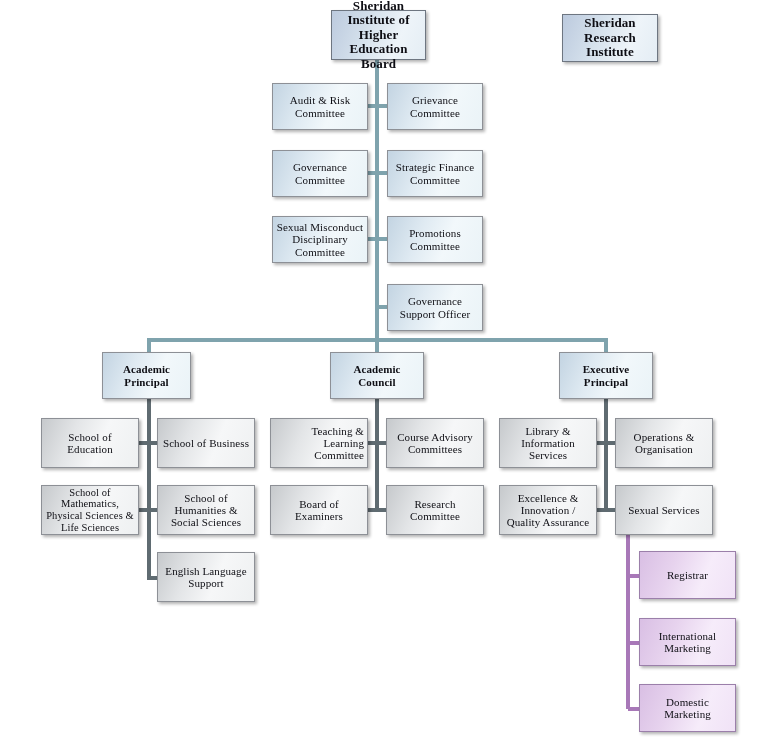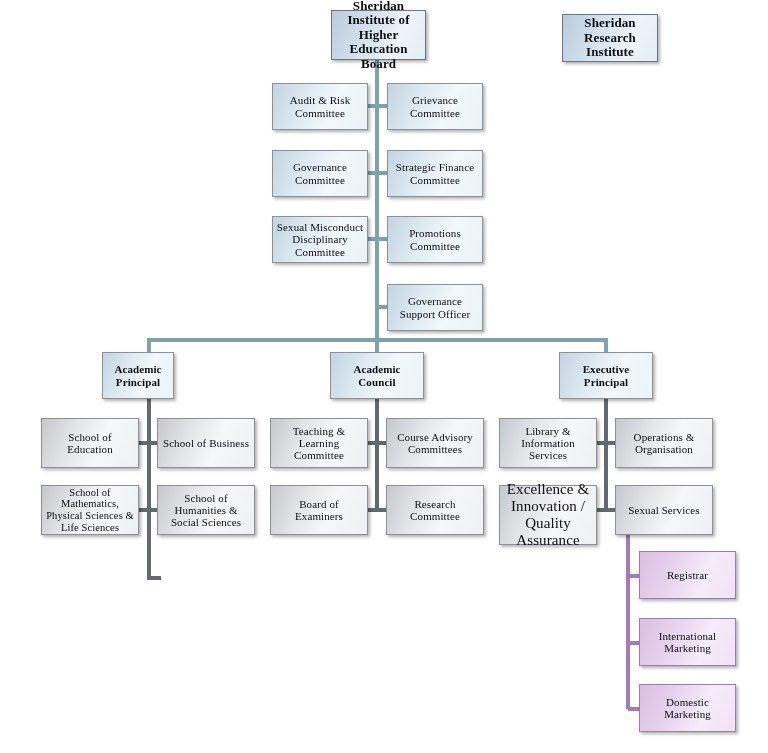--- a/index.html
+++ b/index.html
@@ -146,21 +146,21 @@
     <span>Sexual Misconduct Disciplinary Committee</span>
   </div>
   <div class="node n-blue" style="left:387px; top:216px; width:96px; height:47px;">
     <span>Promotions Committee</span>
   </div>
 
   <div class="node n-blue" style="left:387px; top:284px; width:96px; height:47px;">
     <span>Governance Support Officer</span>
   </div>
 
-  <div class="node n-blue bold" style="left:102px; top:352px; width:72px; height:47px;">
+  <div class="node n-blue bold" style="left:102px; top:352px; width:89px; height:47px;">
     <span>Academic Principal</span>
   </div>
   <div class="node n-blue bold" style="left:330px; top:352px; width:94px; height:47px;">
     <span>Academic Council</span>
   </div>
   <div class="node n-blue bold" style="left:559px; top:352px; width:94px; height:47px;">
     <span>Executive Principal</span>
   </div>
 
   <div class="node n-grey" style="left:41px; top:418px; width:98px; height:50px;">
@@ -170,43 +170,46 @@
     <span>School of Business</span>
   </div>
 
   <div class="node n-grey" style="left:41px; top:485px; width:98px; height:50px; font-size:10.5px;">
     <span>School of Mathematics, Physical Sciences &amp; Life Sciences</span>
   </div>
   <div class="node n-grey" style="left:157px; top:485px; width:98px; height:50px;">
     <span>School of Humanities &amp; Social Sciences</span>
   </div>
 
-
-  <div class="node n-grey" style="left:270px; top:418px; width:98px; height:50px;">
+  <div class="node n-grey" style="left:157px; top:552px; width:98px; height:50px;">
+    <span>English Language Support</span>
+  </div>
+
+  <div class="node n-grey" style="left:270px; top:418px; width:98px; height:50px;text-align:right;">
     <span>Teaching &amp; Learning Committee</span>
   </div>
   <div class="node n-grey" style="left:386px; top:418px; width:98px; height:50px;">
     <span>Course Advisory Committees</span>
   </div>
 
   <div class="node n-grey" style="left:270px; top:485px; width:98px; height:50px;">
     <span>Board of Examiners</span>
   </div>
   <div class="node n-grey" style="left:386px; top:485px; width:98px; height:50px;">
     <span>Research Committee</span>
   </div>
 
   <div class="node n-grey" style="left:499px; top:418px; width:98px; height:50px;">
     <span>Library &amp; Information Services</span>
   </div>
   <div class="node n-grey" style="left:615px; top:418px; width:98px; height:50px;">
     <span>Operations &amp; Organisation</span>
   </div>
 
-  <div class="node n-grey" style="left:499px; top:485px; width:98px; height:60px; font-size:15px;">
+  <div class="node n-grey" style="left:499px; top:485px; width:98px; height:50px; font-size:11px;">
     <span>Excellence &amp; Innovation / Quality Assurance</span>
   </div>
   <div class="node n-grey" style="left:615px; top:485px; width:98px; height:50px;">
     <span>Sexual Services</span>
   </div>
 
   <div class="node n-purple" style="left:639px; top:551px; width:97px; height:48px;">
     <span>Registrar</span>
   </div>
   <div class="node n-purple" style="left:639px; top:618px; width:97px; height:48px;">

